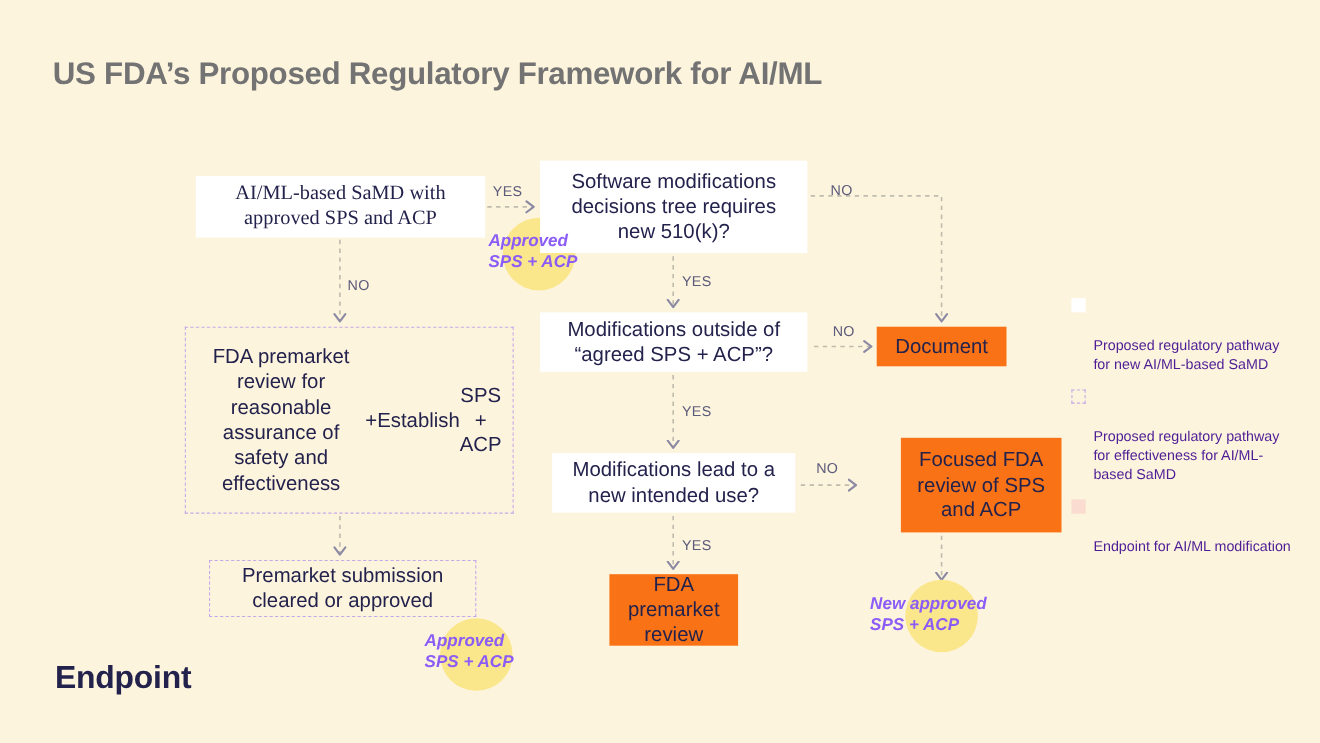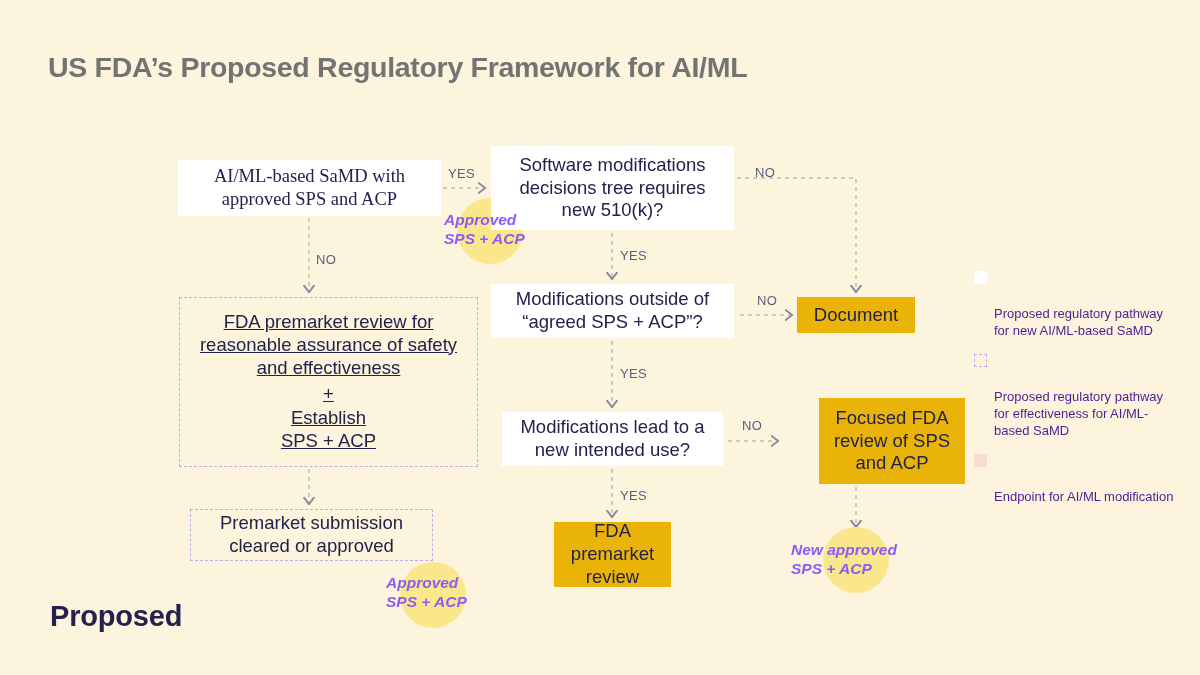--- a/index.html
+++ b/index.html
@@ -46,27 +46,27 @@
     display: flex;
     align-items: center;
     justify-content: center;
     text-align: center;
     line-height: 1.24;
     color: #23224C;
     font-size: 18.5px;
     padding: 6px 10px;
   }
   .node.white   { background: #FFFFFF; }
-  .node.pink    { background: #eab308; }
+  .node.pink    { background: #f97316; }
   .node.dashed  { background: transparent; border: 1.6px dashed #C6AAE6; }
 
   
   #n-samd        { left: 178px; top: 160px; width: 263px; height: 56px; font-family: Liberation Serif, serif; }
   #n-swmod       { left: 491px; top: 146px; width: 243px; height: 84px; }
-  #n-fdapre      { left: 179px; top: 297px; width: 299px; height: 170px; flex-direction: column; text-decoration: underline; }
+  #n-fdapre      { left: 168px; top: 297px; width: 299px; height: 170px; flex-direction: row; }
   #n-premarket   { left: 190px; top: 509px; width: 243px; height: 52px; }
   #n-modoutside  { left: 491px; top: 284px; width: 243px; height: 54px; }
   #n-document    { left: 797px; top: 297px; width: 118px; height: 36px; }
   #n-modintended { left: 502px; top: 412px; width: 221px; height: 54px; }
   #n-focused     { left: 783px; top: 398px; width: 146px; height: 86px; flex-direction: column; margin-left: 36px; }
   #n-fdapremkt   { left: 554px; top: 522px; width: 117px; height: 65px; flex-direction: column; }
 
   #n-fdapre .plusline { font-size: 18.5px; line-height: 1.5; }
 
   
@@ -233,15 +233,15 @@
     <div class="legend-row">
       <span class="swatch dashed"></span>
       <span class="legend-text">Proposed regulatory pathway for effectiveness for AI/ML-based SaMD</span>
     </div>
     <div class="legend-row">
       <span class="swatch pink"></span>
       <span class="legend-text">Endpoint for AI/ML modification</span>
     </div>
   </div>
 
-  <div class="logo">Proposed</div>
+  <div class="logo">Endpoint</div>
 
 </div>
 
 </body></html>

